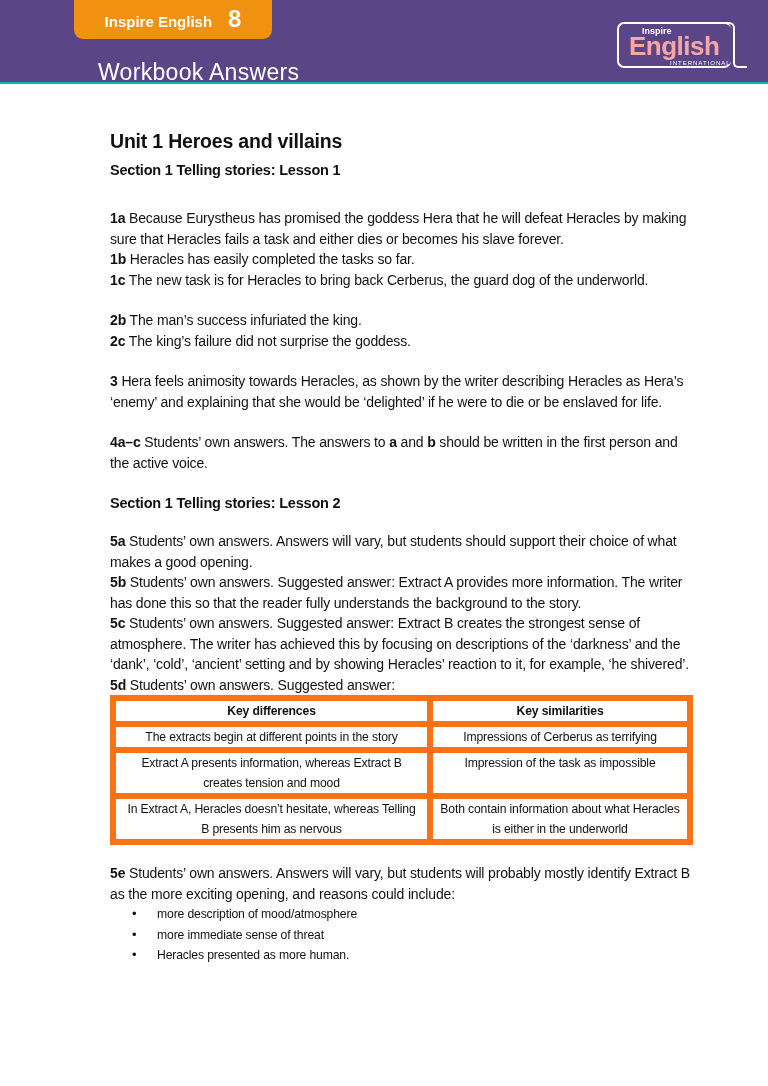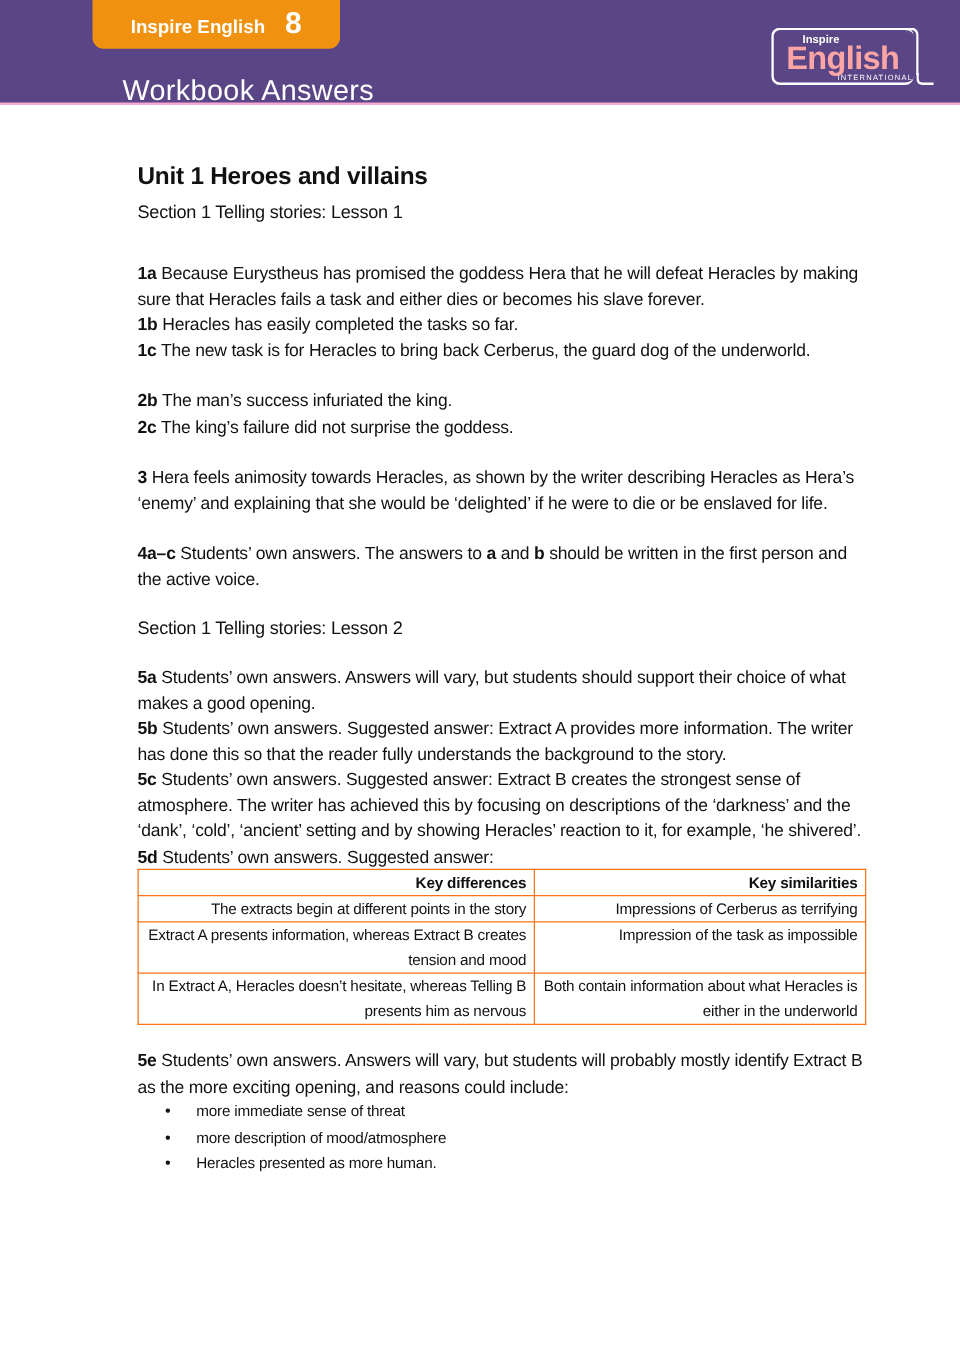--- a/index.html
+++ b/index.html
@@ -2,21 +2,21 @@
 <html><head>
   <meta charset="utf-8">
   <style>
     * { margin: 0; padding: 0; box-sizing: border-box; }
     html, body { width: 768px; height: 1086px; background: #ffffff; overflow: hidden; }
     body { font-family: "Liberation Sans", sans-serif; color: #111; position: relative; }
 
     .header {
       position: absolute; left: 0; top: 0; width: 768px; height: 84px;
       background: #5a4586;
-      border-bottom: 2px solid #f9a8d4;
+      border-bottom: 2px solid #14b8a6;
     }
     .series-tab {
       position: absolute; left: 74px; top: 0; width: 198px; height: 39px;
       background: #f0920f;
       border-radius: 0 0 9px 9px;
       display: flex; align-items: center; justify-content: center;
       color: #fff; font-weight: bold;
     }
     .series-tab .name { font-size: 15px; margin-right: 16px; margin-top: 4px; }
     .series-tab .grade { font-size: 24px; margin-top: -2px; }
@@ -41,27 +41,27 @@
       position: absolute; left: 116px; top: 36px; width: 14px; height: 10px;
       border-left: 2px solid #fff; border-bottom: 2px solid #fff;
       border-bottom-left-radius: 5px;
     }
     .logo .inspire { position: absolute; left: 25px; top: 4px; color: #fff; font-size: 9px; font-weight: bold; }
     .logo .english { position: absolute; left: 12px; top: 9px; color: #fca5a5; font-size: 26px; font-weight: bold; letter-spacing: -0.5px; }
     .logo .intl { position: absolute; left: 53px; top: 38px; color: #fff; font-size: 6px; letter-spacing: 1px; }
 
     .content { position: absolute; left: 110px; top: 130px; width: 590px; }
     h1 { font-size: 19.5px; font-weight: bold; margin-bottom: 9px; letter-spacing: -0.2px; }
-    h2 { font-size: 14.5px; font-weight: normal; letter-spacing: -0.2px; }
+    h2 { font-size: 14.5px; font-weight: bold; letter-spacing: -0.2px; }
     p { font-size: 14px; line-height: 20.5px; letter-spacing: -0.15px; }
     .gap { height: 20px; }
     b { font-weight: bold; }
 
     table { border-collapse: collapse; width: 583px; font-size: 12.2px; letter-spacing: -0.15px; }
-    td, th { border: 1px solid #f97316; padding: 0 6px; line-height: 20px; vertical-align: top; text-align: right; }
+    td, th { border: 6px solid #f97316; padding: 0 6px; line-height: 20px; vertical-align: top; text-align: center; }
     th { font-weight: bold; }
     td.c1, th.c1 { width: 317px; }
 
     ul.bullets { list-style: none; margin-left: 22px; }
     ul.bullets li { font-size: 12.2px; line-height: 20.5px; position: relative; padding-left: 25px; letter-spacing: -0.15px; }
     ul.bullets li::before { content: "\2022"; position: absolute; left: 0; top: 0; font-size: 13px; }
   </style>
 </head>
 <body>
 
@@ -126,17 +126,17 @@
     <tr>
       <td class="c1">In Extract A, Heracles doesn’t hesitate, whereas Telling B presents him as nervous</td>
       <td>Both contain information about what Heracles is either in the underworld</td>
     </tr>
   </tbody>
     </table>
 
   <div style="height:18px"></div>
   <p><b>5e</b><span> Students’ own answers. Answers will vary, but students will probably mostly identify Extract B as the more exciting opening, and reasons could include:</span></p>
   <ul class="bullets">
+    <li>more description of mood/atmosphere</li>
     <li>more immediate sense of threat</li>
-    <li>more description of mood/atmosphere</li>
     <li>Heracles presented as more human.</li>
   </ul>
 </div>
 
 </body></html>

